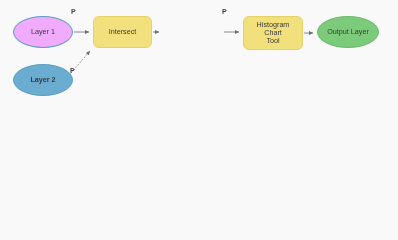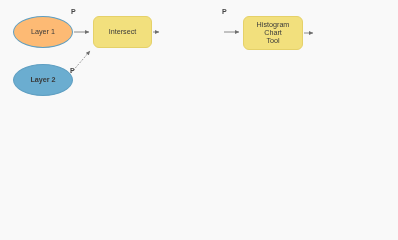--- a/index.html
+++ b/index.html
@@ -70,36 +70,39 @@
     </defs>
     <g>
       <line x1="74" y1="32" x2="89" y2="32" stroke="#8a8a8a" stroke-width="1" marker-end="url(#arrowhead)"></line>
       <line x1="71" y1="73" x2="90" y2="51" stroke="#a0a0a0" stroke-width="1" stroke-dasharray="2 1.3" marker-end="url(#arrowhead)"></line>
       <line x1="153" y1="32" x2="159" y2="32" stroke="#8a8a8a" stroke-width="1" marker-end="url(#arrowhead)"></line>
       <line x1="224" y1="32" x2="239" y2="32" stroke="#8a8a8a" stroke-width="1" marker-end="url(#arrowhead)"></line>
       <line x1="304" y1="33" x2="313" y2="33" stroke="#8a8a8a" stroke-width="1" marker-end="url(#arrowhead)"></line>
     </g>
   </svg>
 
-  <div class="node node-data" style="left: 13px; top: 16px; width: 60px; height: 32px; background: #fdba74; border: 1px solid rgb(95, 159, 194);">
+  <div class="node node-data" style="left: 13px; top: 16px; width: 60px; height: 32px; background: #f0abfc; border: 1px solid rgb(95, 159, 194);">
     <span class="node-label">Layer 1</span>
   </div>
 
   <div class="node node-data" style="left: 13px; top: 64px; width: 60px; height: 32px; background: rgb(107, 173, 208); border: 1px solid rgb(95, 159, 194); font-weight: bold;">
     <span class="node-label">Layer 2</span>
   </div>
 
   <div class="node node-tool" style="left: 93px; top: 16px; width: 59px; height: 32px; background: rgb(242, 224, 125); border: 1px solid rgb(229, 209, 105);">
     <span class="node-label">Intersect</span>
   </div>
 
 
   <div class="node node-tool" style="left: 243px; top: 16px; width: 60px; height: 34px; background: rgb(242, 224, 125); border: 1px solid rgb(229, 209, 105);">
     <span class="node-label">Histogram Chart
 Tool</span>
   </div>
 
+  <div class="node node-data" style="left: 317px; top: 16px; width: 62px; height: 32px; background: rgb(123, 203, 123); border: 1px solid rgb(109, 188, 111);">
+    <span class="node-label">Output Layer</span>
+  </div>
 
   <span class="port-label" style="left: 71px; top: 8px;">P</span>
   <span class="port-label" style="left: 70px; top: 67px;">P</span>
   <span class="port-label" style="left: 222px; top: 8px;">P</span>
 
 </div>
 
 </body></html>

